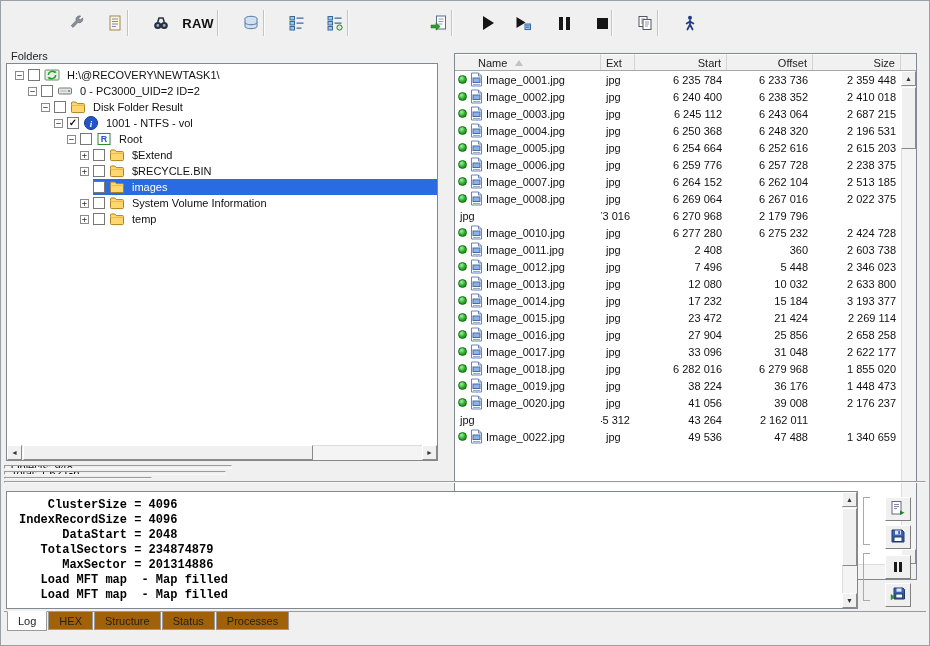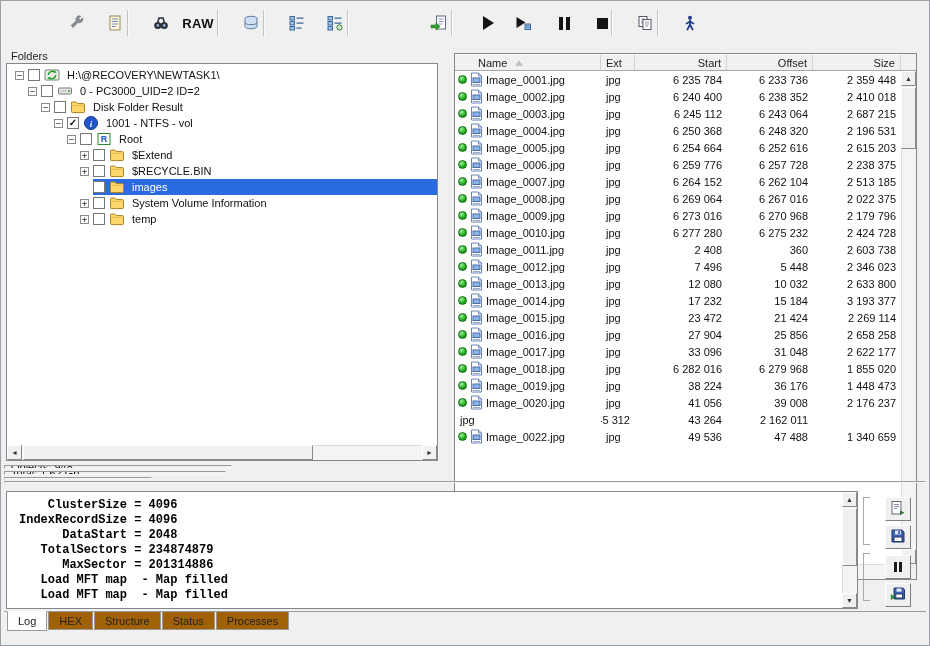--- a/index.html
+++ b/index.html
@@ -517,32 +517,20 @@
               </svg>
             </span>
             <span>Image_0008.jpg</span>
           </div>
           <div class="cell left">jpg</div>
           <div class="cell right">6 269 064</div>
           <div class="cell right">6 267 016</div>
           <div class="cell right">2 022 375</div>
         </div>
         <div class="file-row">
-          <div class="cell name-cell">
-            <span class="green-dot"></span>
-            <span class="file-icon">
-              <svg width="13" height="15" viewBox="0 0 13 15">
-                <path d="M1.5 1h7l3 3v10h-10z" fill="#fff" stroke="#6a84b8"></path>
-                <path d="M8.5 1v3h3" fill="none" stroke="#6a84b8"></path>
-                <rect x="3" y="6" width="7" height="4.5" fill="#8ab4e8" stroke="#4a6aa8"></rect>
-                <path d="M3 12.5h7" stroke="#9aa8c8"></path>
-              </svg>
-            </span>
-            <span>Image_0009.jpg</span>
-          </div>
           <div class="cell left">jpg</div>
           <div class="cell right">6 273 016</div>
           <div class="cell right">6 270 968</div>
           <div class="cell right">2 179 796</div>
         </div>
         <div class="file-row">
           <div class="cell name-cell">
             <span class="green-dot"></span>
             <span class="file-icon">
               <svg width="13" height="15" viewBox="0 0 13 15">

